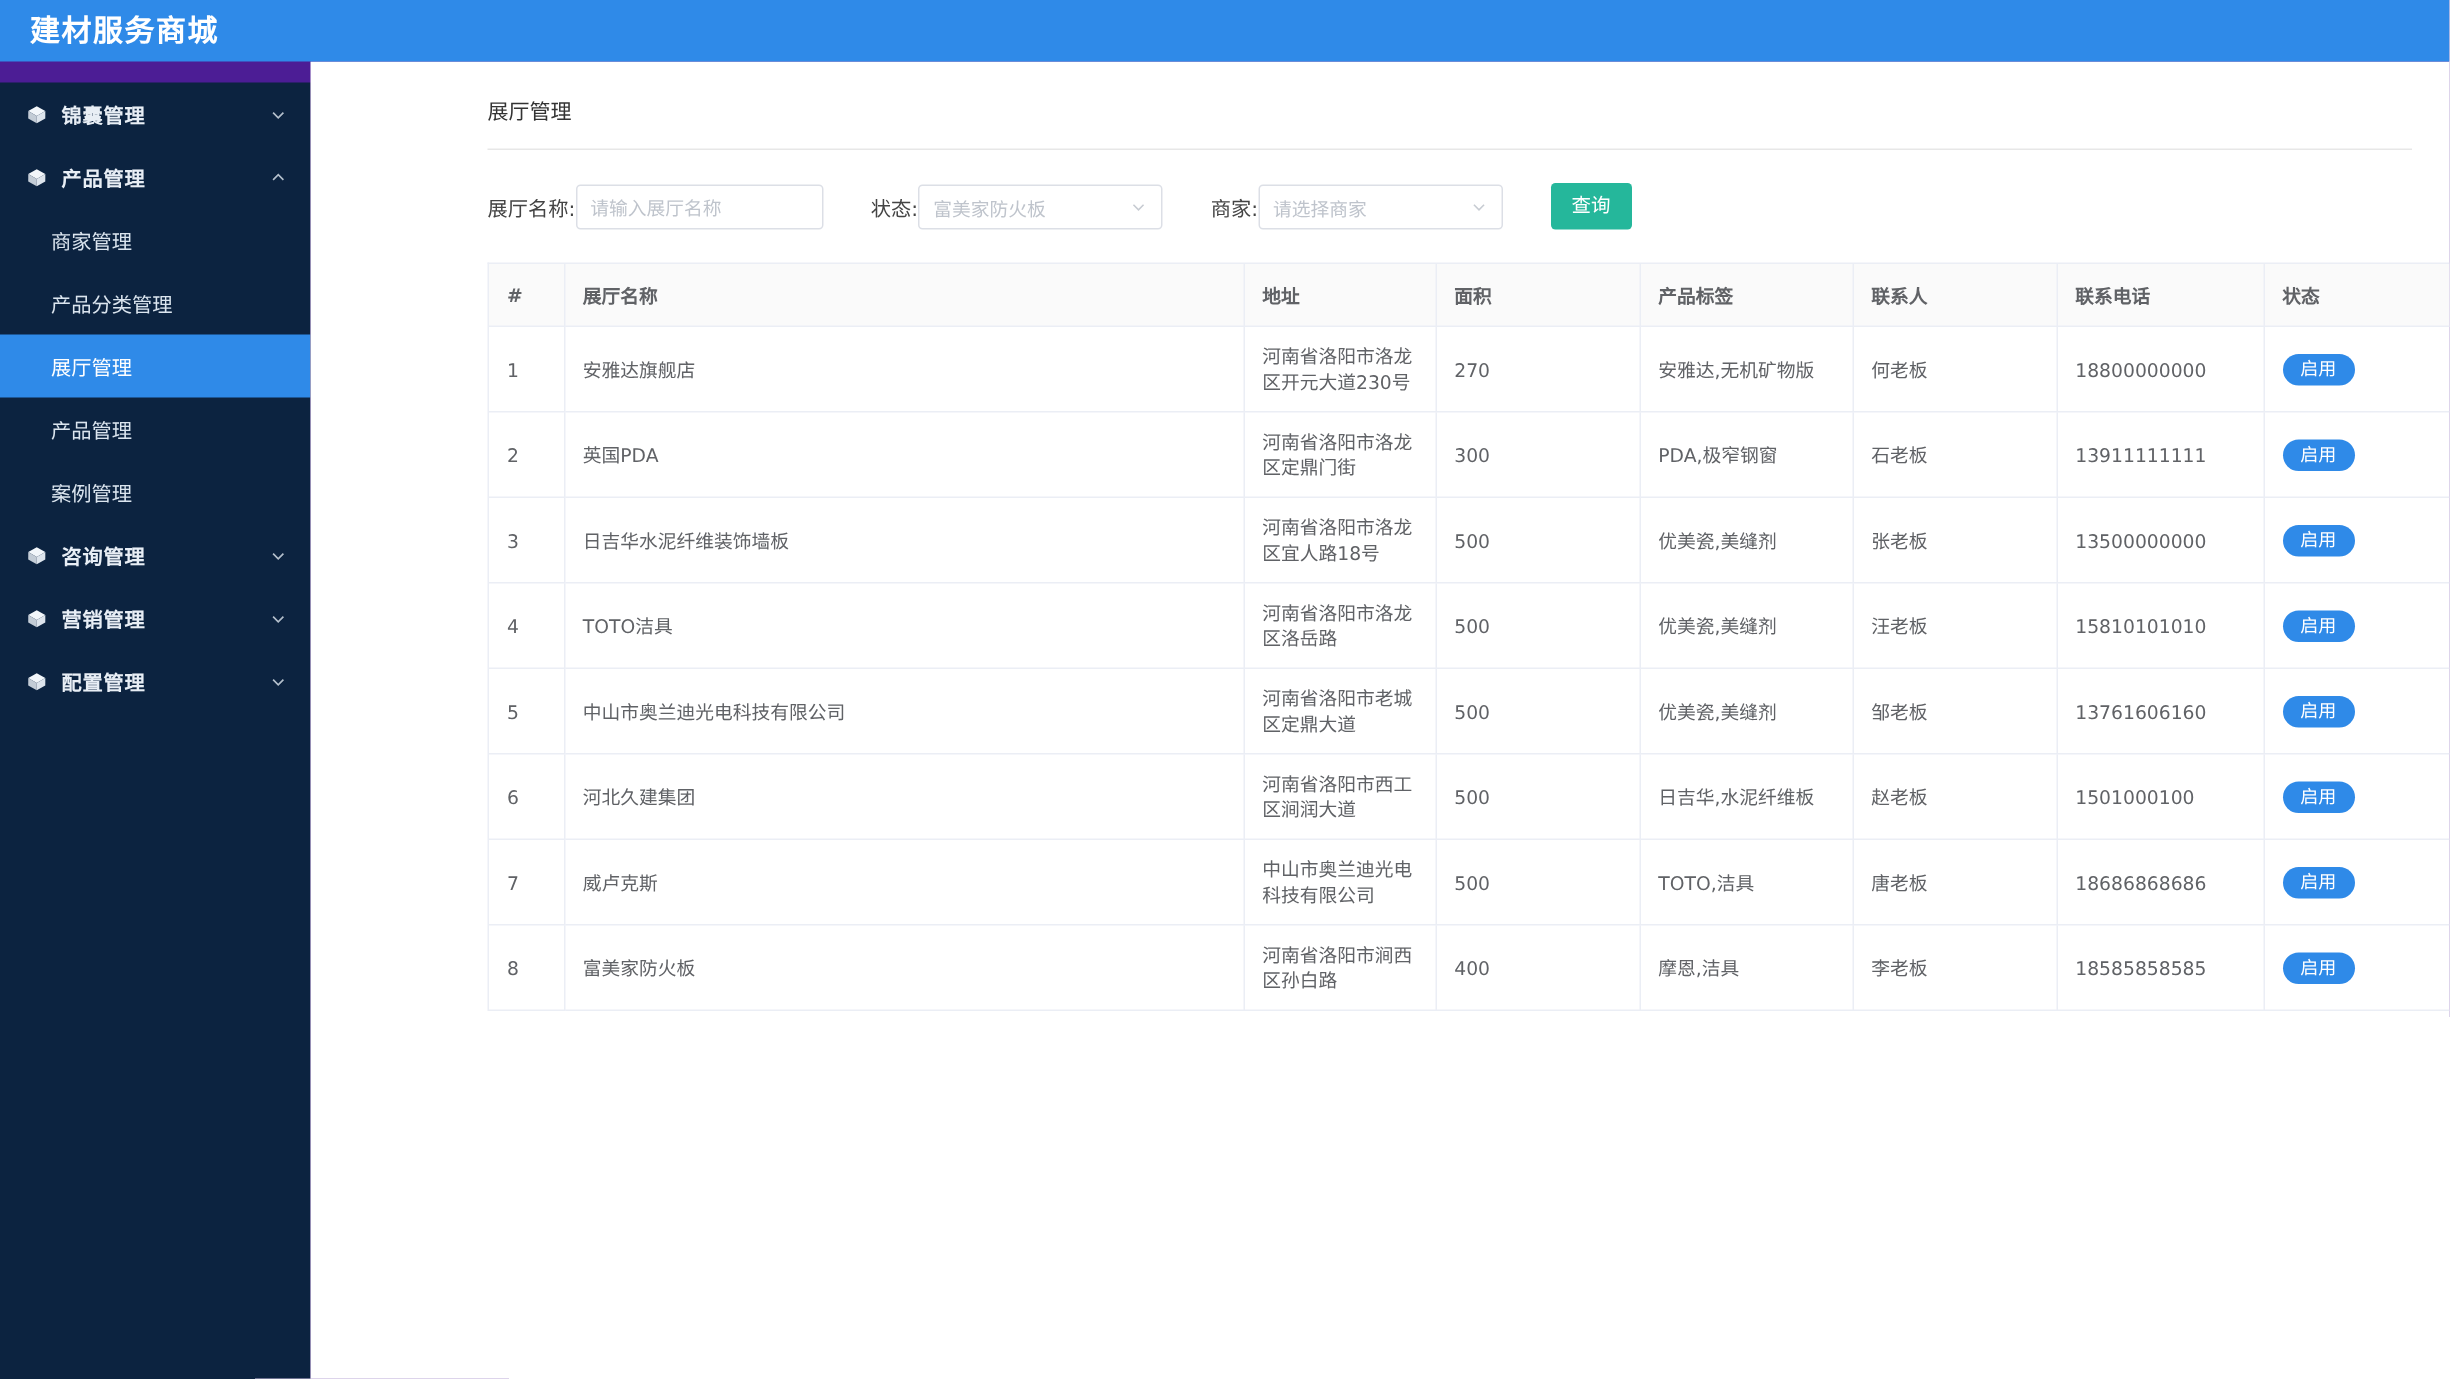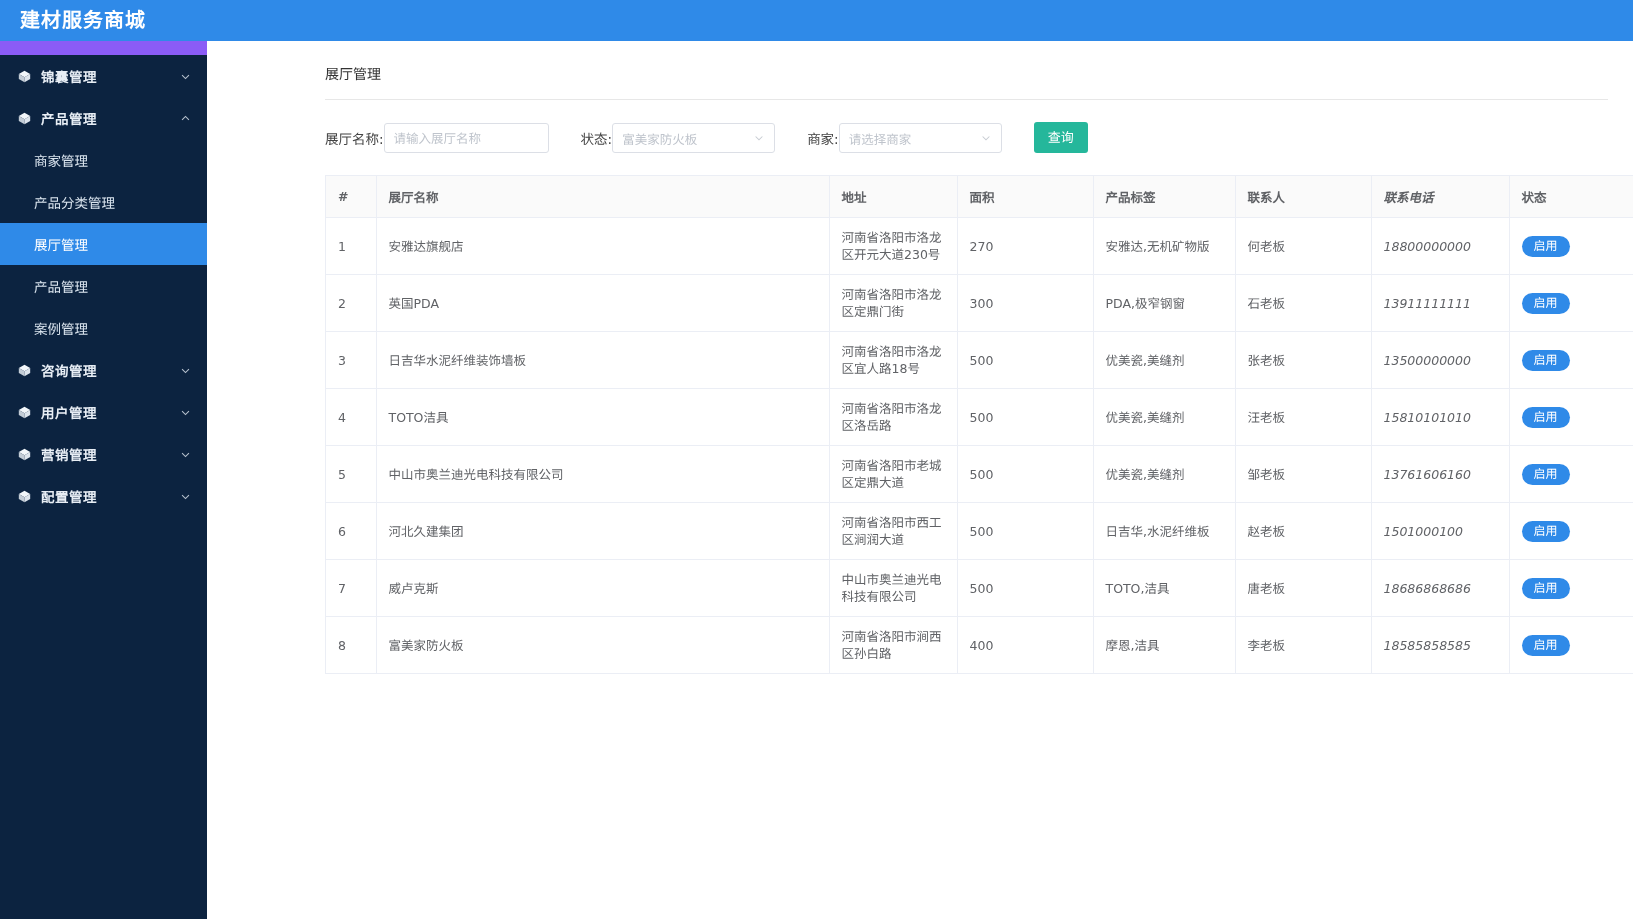--- a/index.html
+++ b/index.html
@@ -9,21 +9,21 @@
     height: 919px;
     overflow: hidden;
     font-family: "DejaVu Sans", "Liberation Sans", sans-serif;
     background: #ffffff;
     color: #333;
   }
   #app {
     position: relative;
     width: 1633px;
     height: 919px;
-    background: #8b5cf6;
+    background: #4c1d95;
   }
 
   
   .topbar {
     position: absolute;
     top: 0; left: 0;
     width: 1633px;
     height: 41px;
     background: #2f8ae8;
     display: flex;
@@ -214,21 +214,21 @@
     vertical-align: middle;
     line-height: 17px;
     word-break: break-all;
   }
   .c-idx   { width: 50px;  text-align: left; }
   .c-name  { width: 453px; }
   .c-addr  { width: 128px; }
   .c-area  { width: 136px; }
   .c-tag   { width: 142px; }
   .c-person{ width: 136px; margin-left: 32px; }
-  .c-phone { width: 138px; font-style: italic; }
+  .c-phone { width: 138px; }
   .c-state { width: 137px; }
 
   .badge {
     display: inline-block;
     background: #2f8ae8;
     color: #ffffff;
     font-size: 12px;
     border-radius: 11px;
     padding: 3px 12px 4px 12px;
     white-space: nowrap;
@@ -291,31 +291,20 @@
         <polygon points="8,1 15,5 8,9 1,5" fill="#f2f6fa"></polygon>
         <polygon points="1,5 8,9 8,15 1,11" fill="#c3ccd6"></polygon>
         <polygon points="15,5 8,9 8,15 15,11" fill="#dde4ec"></polygon>
       </svg>
       <span class="nav-label">咨询管理</span>
       <svg class="chev" viewBox="0 0 16 16">
         <path d="M3 6 L8 11 L13 6" fill="none" stroke="#dfe7ef" stroke-width="1.6"></path>
       </svg>
     </div>
 
-    <div class="nav-item">
-      <svg class="cube" viewBox="0 0 16 16">
-        <polygon points="8,1 15,5 8,9 1,5" fill="#f2f6fa"></polygon>
-        <polygon points="1,5 8,9 8,15 1,11" fill="#c3ccd6"></polygon>
-        <polygon points="15,5 8,9 8,15 15,11" fill="#dde4ec"></polygon>
-      </svg>
-      <span class="nav-label">用户管理</span>
-      <svg class="chev" viewBox="0 0 16 16">
-        <path d="M3 6 L8 11 L13 6" fill="none" stroke="#dfe7ef" stroke-width="1.6"></path>
-      </svg>
-    </div>
 
     <div class="nav-item">
       <svg class="cube" viewBox="0 0 16 16">
         <polygon points="8,1 15,5 8,9 1,5" fill="#f2f6fa"></polygon>
         <polygon points="1,5 8,9 8,15 1,11" fill="#c3ccd6"></polygon>
         <polygon points="15,5 8,9 8,15 15,11" fill="#dde4ec"></polygon>
       </svg>
       <span class="nav-label">营销管理</span>
       <svg class="chev" viewBox="0 0 16 16">
         <path d="M3 6 L8 11 L13 6" fill="none" stroke="#dfe7ef" stroke-width="1.6"></path>

